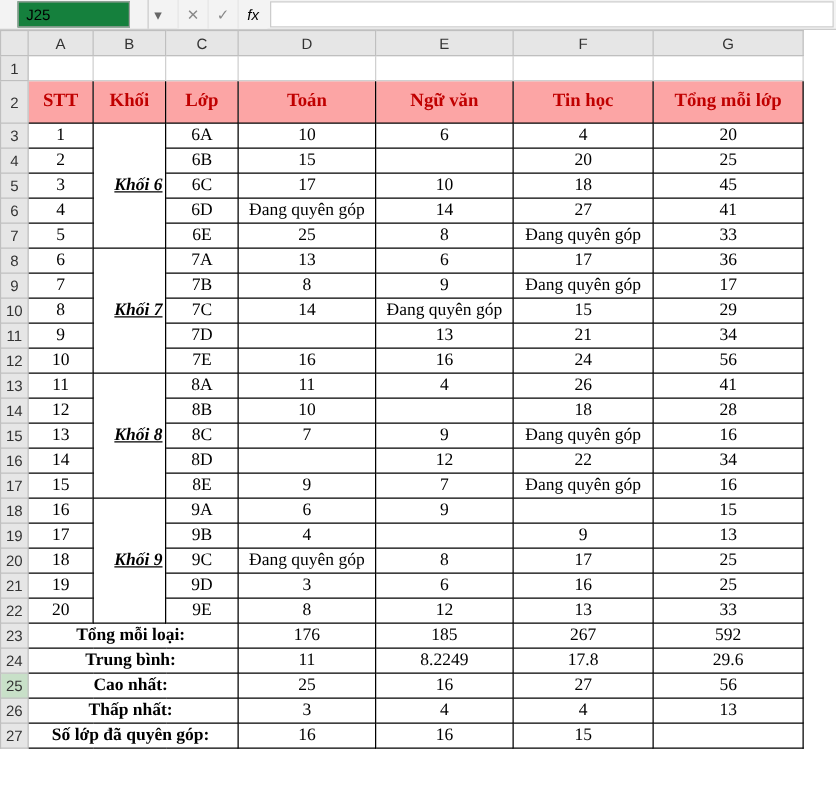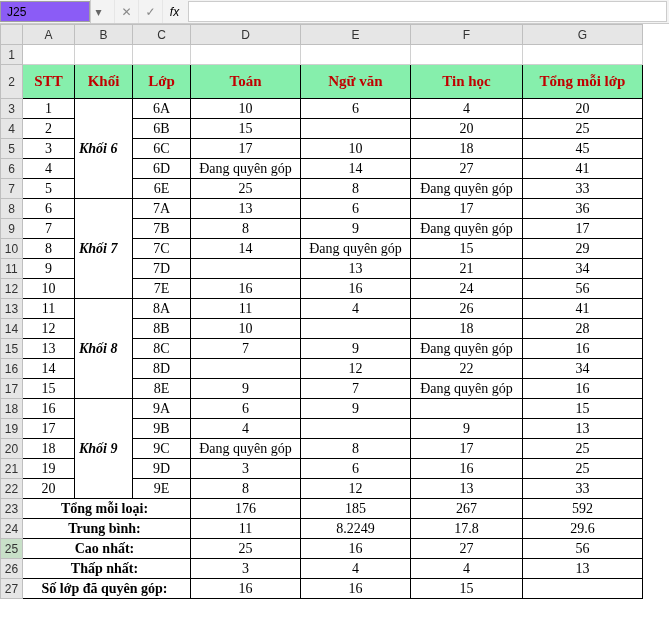--- a/index.html
+++ b/index.html
@@ -8,22 +8,22 @@
     background: #fff; font-size: 14px; color: #000;
     width: 669px; height: 636px; overflow: hidden;
   }
   
   .formula-bar {
     height: 24px; display: flex; align-items: stretch;
     border-bottom: 1px solid #ccc; background: #f3f3f3;
     font-family: Arial, sans-serif; font-size: 12px;
   }
   .name-box {
-    width: 90px; border: 1px solid #a0a0a0; background: #8b5cf6;
-    display: flex; align-items: center; padding: 0 6px; margin: 1px 0;
+    width: 90px; border: 1px solid #a0a0a0; background: #15803d;
+    display: flex; align-items: center; padding: 0 6px; margin: 1px 14px;
   }
   .name-dd {
     width: 16px; text-align: center; color: #666;
     border-left: 1px solid #ccc; display:flex; align-items:center; justify-content:center;
   }
   .fbar-sep { width: 8px; }
   .fbar-btn {
     width: 24px; display: flex; align-items: center; justify-content: center;
     color: #888; border-left: 1px solid #e6e6e6; background:#f3f3f3;
   }
@@ -61,26 +61,27 @@
   col.cA { width: 52px; }
   col.cB { width: 58px; }
   col.cC { width: 58px; }
   col.cD { width: 110px; }
   col.cE { width: 110px; }
   col.cF { width: 112px; }
   col.cG { width: 120px; }
   
   .tbl td, .tbl th.h { border: 1px solid #000; }
   .tbl .hdr {
-    background: #86efac; color: #c00000; font-weight: bold;
+    background: #fca5a5; color: #c00000; font-weight: bold;
     font-family: "Times New Roman", serif; height: 34px; font-size: 15px;
   }
   .tbl .khoi {
-    font-style: italic; font-weight: bold; text-align: left; padding-left: 4px;
+    font-style: italic; font-weight: bold; text-align: right; padding-left: 4px;
     vertical-align: middle;
+    text-decoration: underline;
   }
   .tbl .sumrow td.label {
     font-weight: bold; text-align: center; padding-right: 6px;
   }
   .tbl .sumrow td { font-weight: normal; }
 </style>
 </head>
 <body>
 
 <div class="formula-bar">

